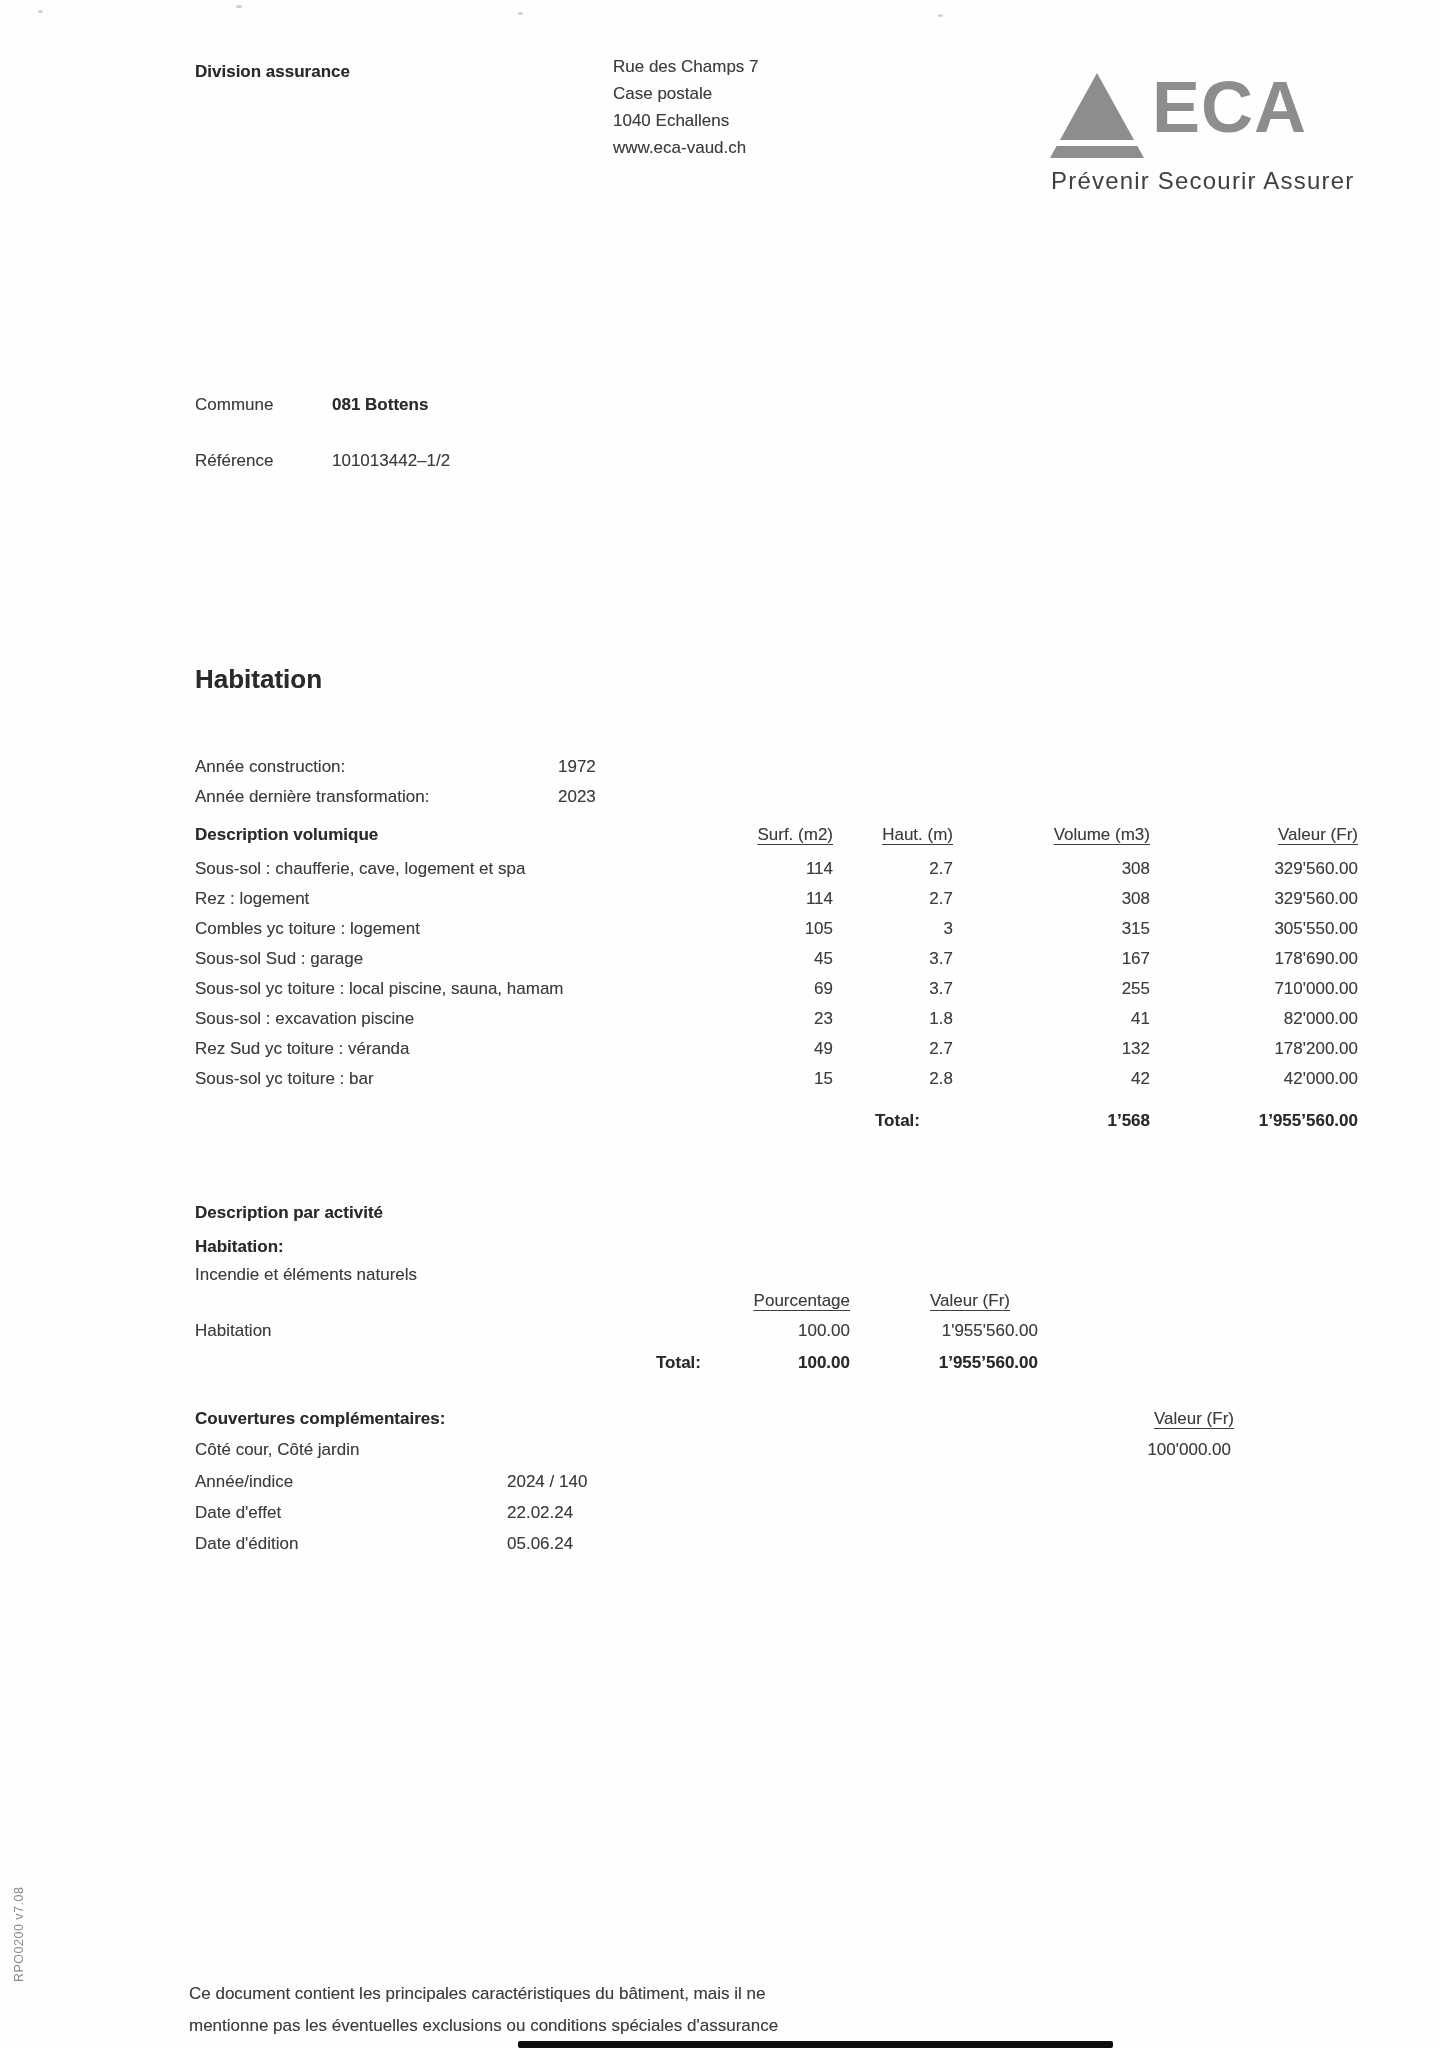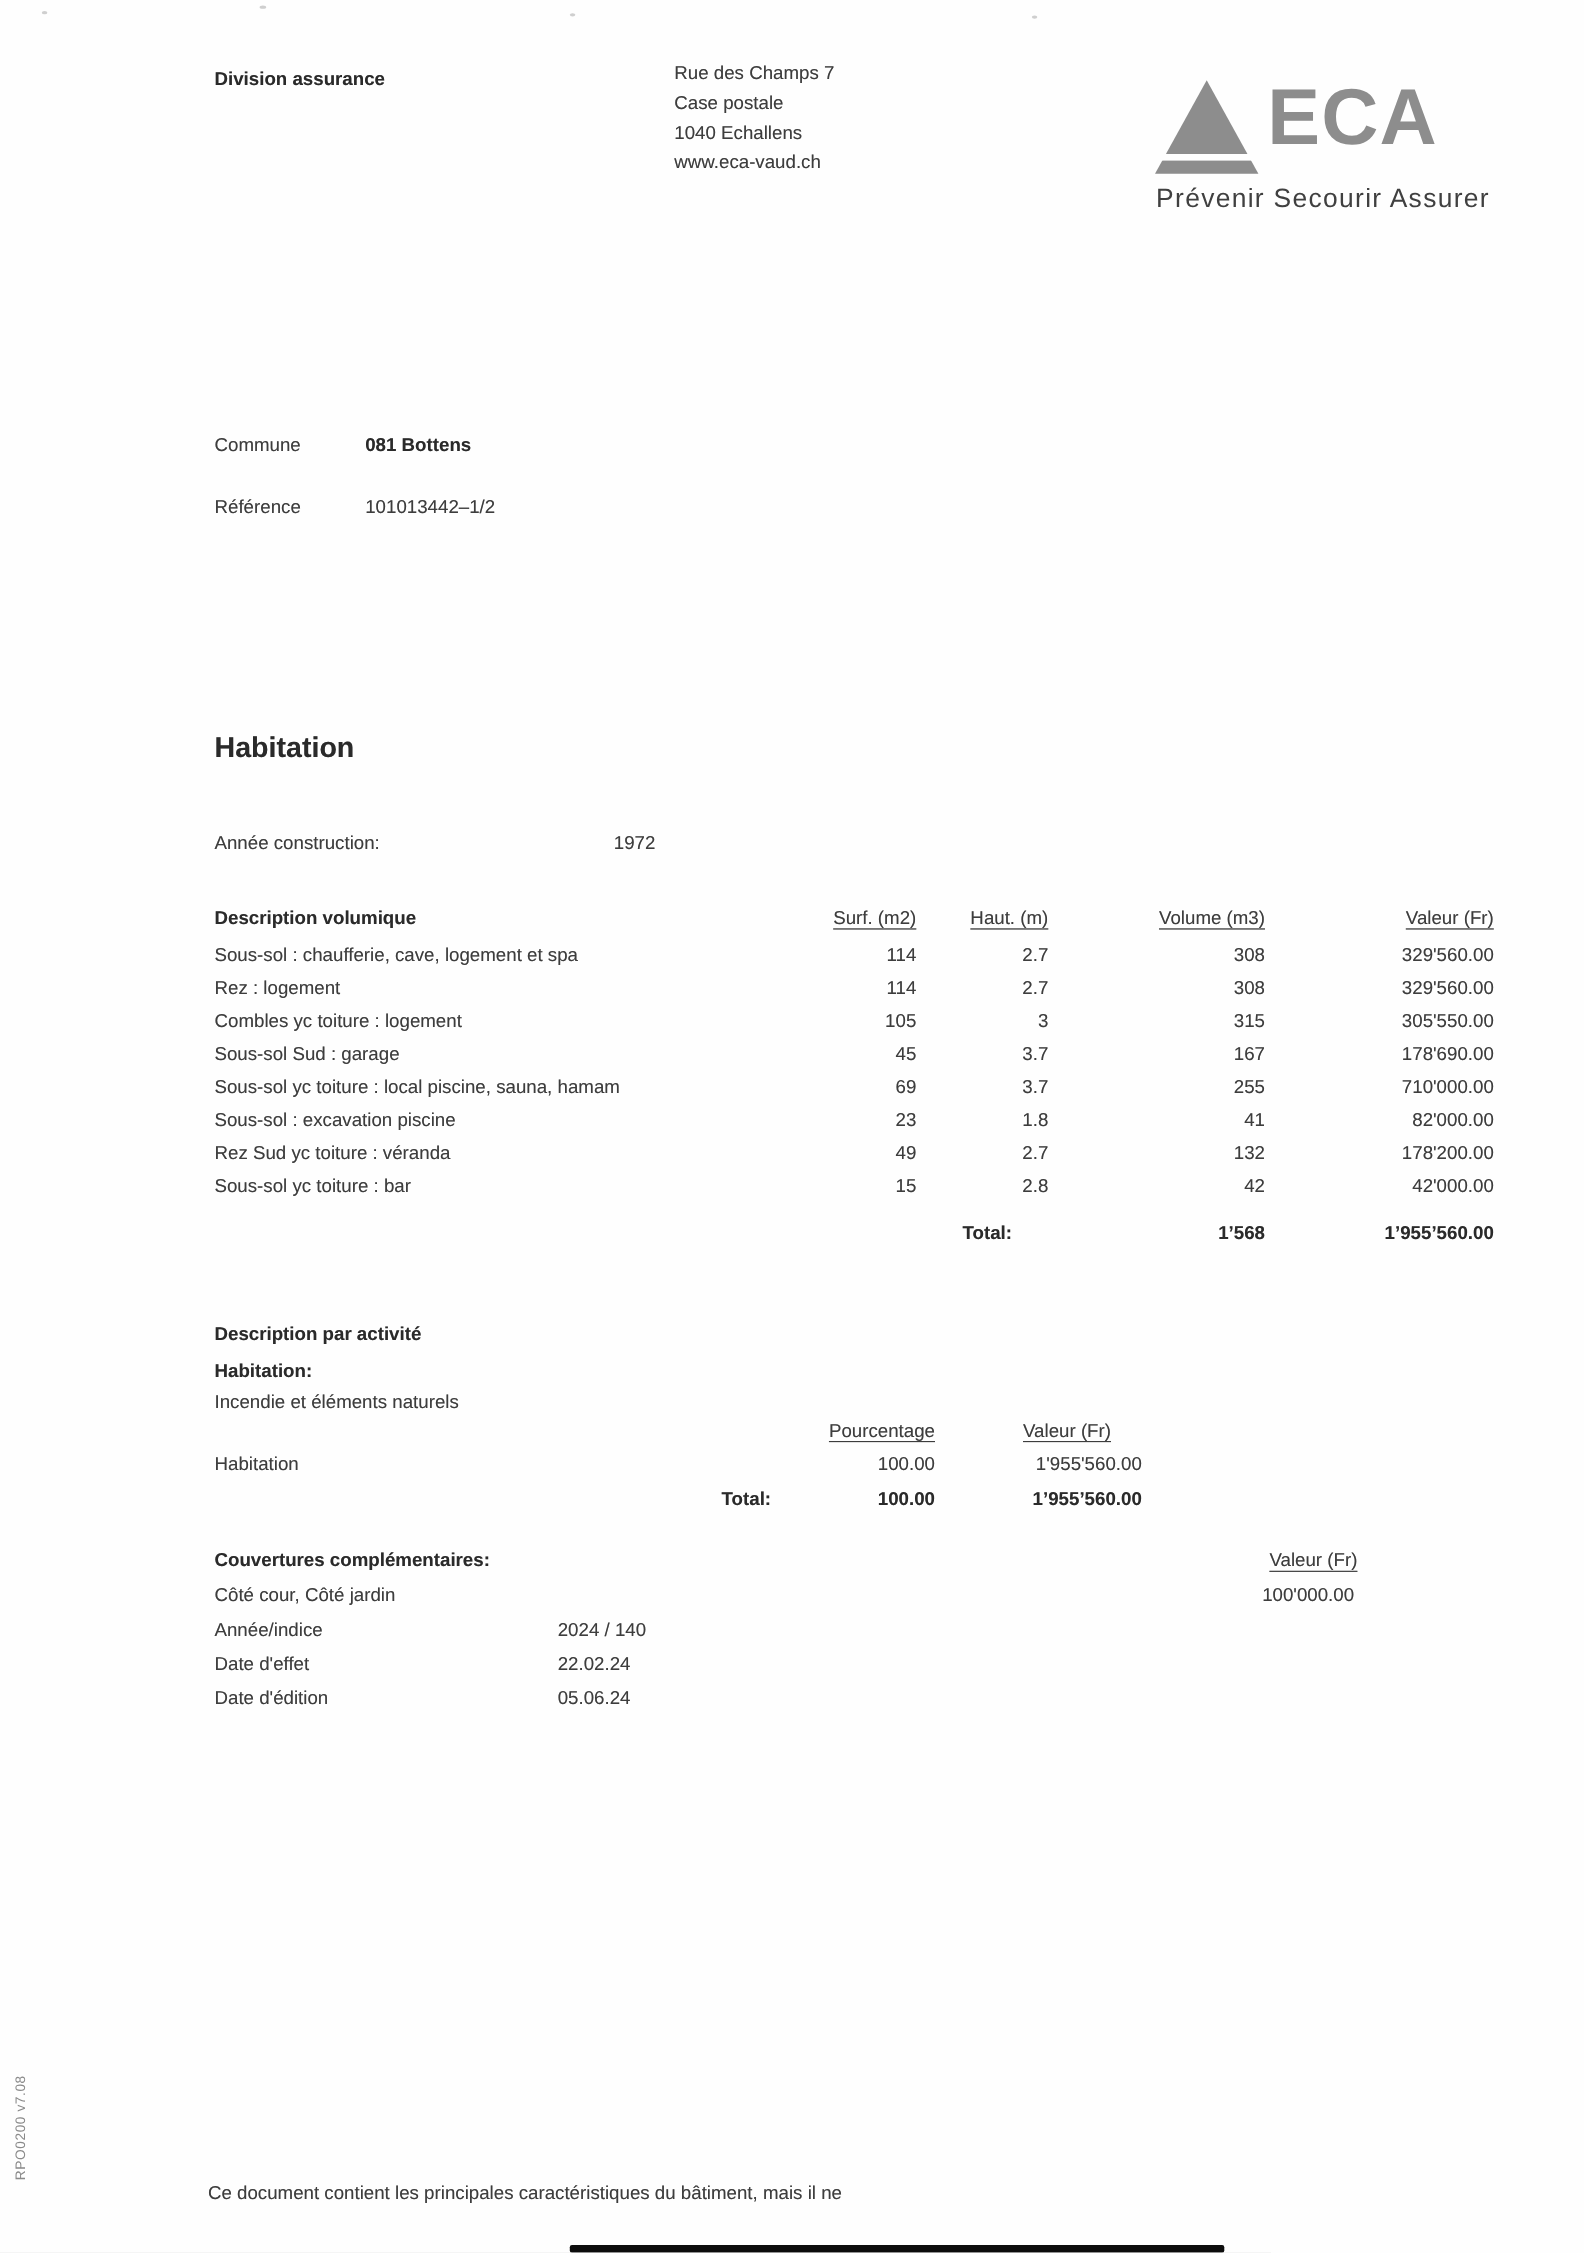--- a/index.html
+++ b/index.html
@@ -99,20 +99,24 @@
     <div>101013442–1/2</div>
   </div>
 
   <div class="abs t b sec-title">Habitation</div>
 
   <div class="abs t years">
     <div class="row">
       <div class="year-label">Année construction:</div>
       <div>1972</div>
     </div>
+    <div class="row">
+      <div class="year-label">Année dernière transformation:</div>
+      <div>2023</div>
+    </div>
   </div>
 
   <div class="abs t vol">
     <div class="row hrow">
       <div class="c1 b">Description volumique</div>
       <div class="c2"><span class="u">Surf. (m2)</span></div>
       <div class="c3"><span class="u">Haut. (m)</span></div>
       <div class="c4"><span class="u">Volume (m3)</span></div>
       <div class="c5"><span class="u">Valeur (Fr)</span></div>
     </div>
@@ -213,19 +217,20 @@
       <div>22.02.24</div>
     </div>
     <div class="row">
       <div class="comp-flabel">Date d'édition</div>
       <div>05.06.24</div>
     </div>
   </div>
 
   <div class="abs t footer">
     <div>Ce document contient les principales caractéristiques du bâtiment, mais il ne</div>
+    <div>mentionne pas les éventuelles exclusions ou conditions spéciales d'assurance</div>
   </div>
 
   <div class="abs side-code">RPO0200 v7.08</div>
 
   <div class="abs scan-bar"></div>
 
 </div>
 
 </body></html>

